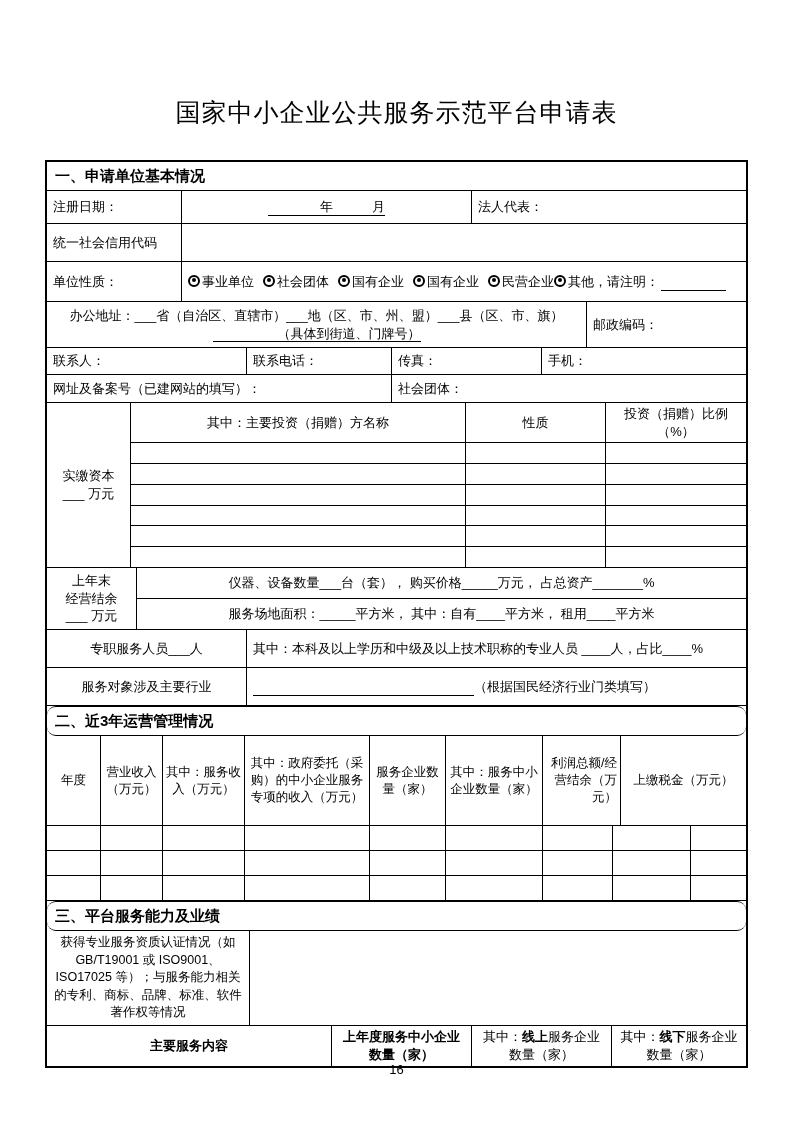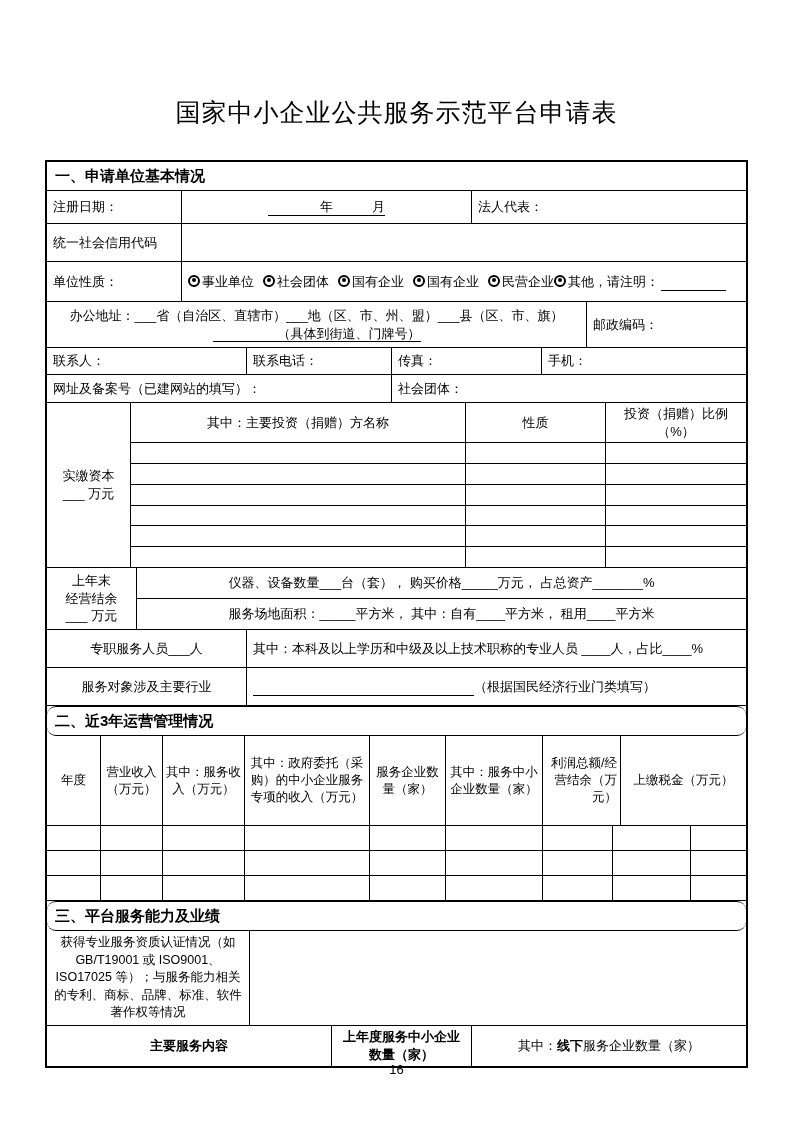--- a/index.html
+++ b/index.html
@@ -216,20 +216,23 @@
     </div>
 
     <div class="row" style="min-height:86px">
       <div class="c cc" style="width:203px;font-size:12.5px;line-height:1.4;padding:3px 4px">获得专业服务资质认证情况（如GB/T19001 或 ISO9001、ISO17025 等）；与服务能力相关的专利、商标、品牌、标准、软件著作权等情况</div>
       <div class="c" style="flex:1"></div>
     </div>
 
     <div class="row" style="height:40px">
       <div class="c cc bold" style="width:285px">主要服务内容</div>
       <div class="c cc bold" style="width:140px">上年度服务中小企业数量（家）</div>
+      <div class="c cc" style="width:140px">
+        <span><span>其中：</span><span class="bold">线上</span><span>服务企业数量（家）</span></span>
+      </div>
       <div class="c cc" style="flex:1">
         <span><span>其中：</span><span class="bold">线下</span><span>服务企业数量（家）</span></span>
       </div>
     </div>
 
   </div>
 
   <div class="pageno">16</div>
 </div>
 

